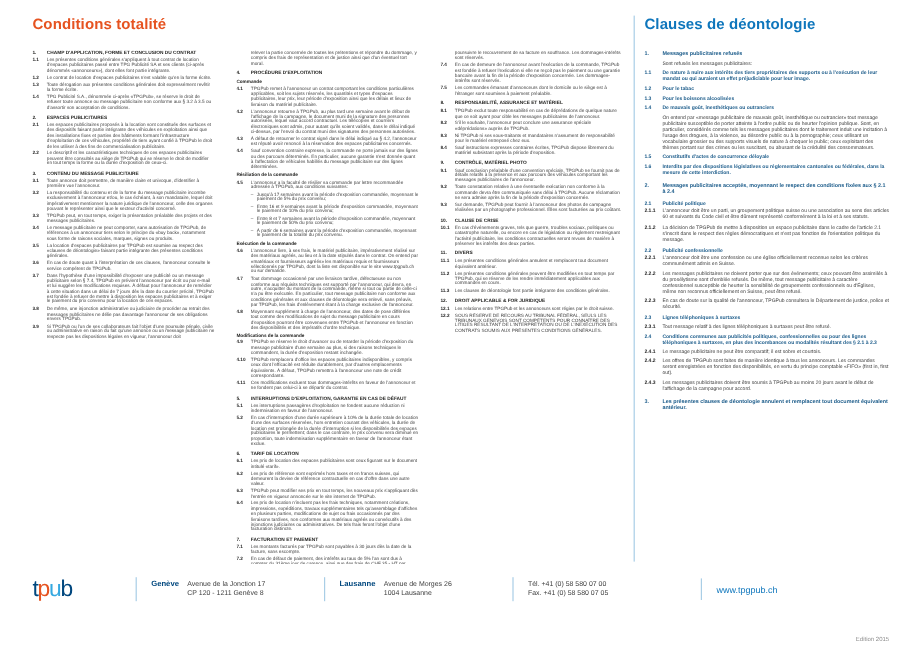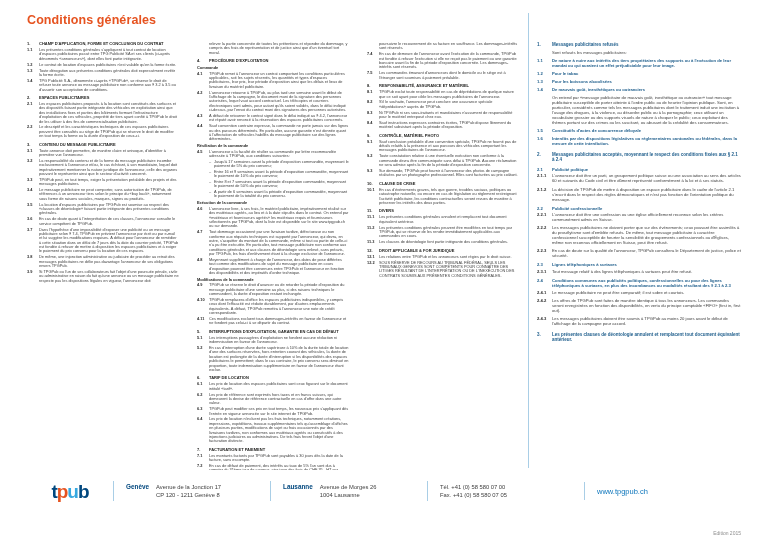--- a/index.html
+++ b/index.html
@@ -33,35 +33,36 @@
   .col > div:first-child{margin-top:0;}
 
   .deon .sec{color:#23618e;font-size:4.5px;margin:6px 0 2.2px;}
   .deon .sec .n,.deon .sub .n,.deon .item .n{width:15px;}
   .deon .sub{color:#23618e;margin:4px 0 1.6px;}
   .deon .item{margin-bottom:3px;}
   .deon .item.b,.deon .item.b .n{color:#23618e;}
   .deon .para{margin:0 0 3px 15px;}
 
   .footer{position:absolute;left:27px;top:481px;width:714px;display:flex;align-items:center;}
-  .logo{width:86px;flex:none;font-size:19px;font-weight:bold;letter-spacing:-1px;line-height:1;text-align:center;}
+  .logo{width:86px;flex:none;font-size:19px;font-weight:normal;letter-spacing:-1px;line-height:1;}
   .logo .c1{color:#00477e;}.logo .c2{color:#e65320;}.logo .c3{color:#35a8e0;}.logo .c4{color:#00477e;}
   .fblock{flex:1;border-left:1px solid #a9cee6;padding:2px 0 2px 12px;display:flex;
     align-items:flex-start;gap:7px;min-height:18px;}
   .city{font-size:6.4px;font-weight:bold;color:#00477e;line-height:1.25;}
   .addr{display:flex;flex-direction:column;font-size:5.8px;color:#3d3d3d;line-height:1.4;}
   .website{font-size:7.5px;font-weight:normal;color:#0e76bc;align-self:center;}
   .edition{position:absolute;right:27px;bottom:7px;font-size:5px;color:#8f8f8f;}
 </style>
 </head>
 <body>
 
 <div class="page">
 
-  <div class="title title-left">Conditions générales</div>
+  <div class="title title-left">Conditions totalité</div>
+  <div class="title title-right">Clauses de déontologie</div>
   <div class="vrule"></div>
 
   <div class="main">
     <div class="cond">
       <div class="col">
           <div class="sec">
             <span class="n">1.</span>
             <span>CHAMP D'APPLICATION, FORME ET CONCLUSION DU CONTRAT</span>
           </div>
           <div class="item">

